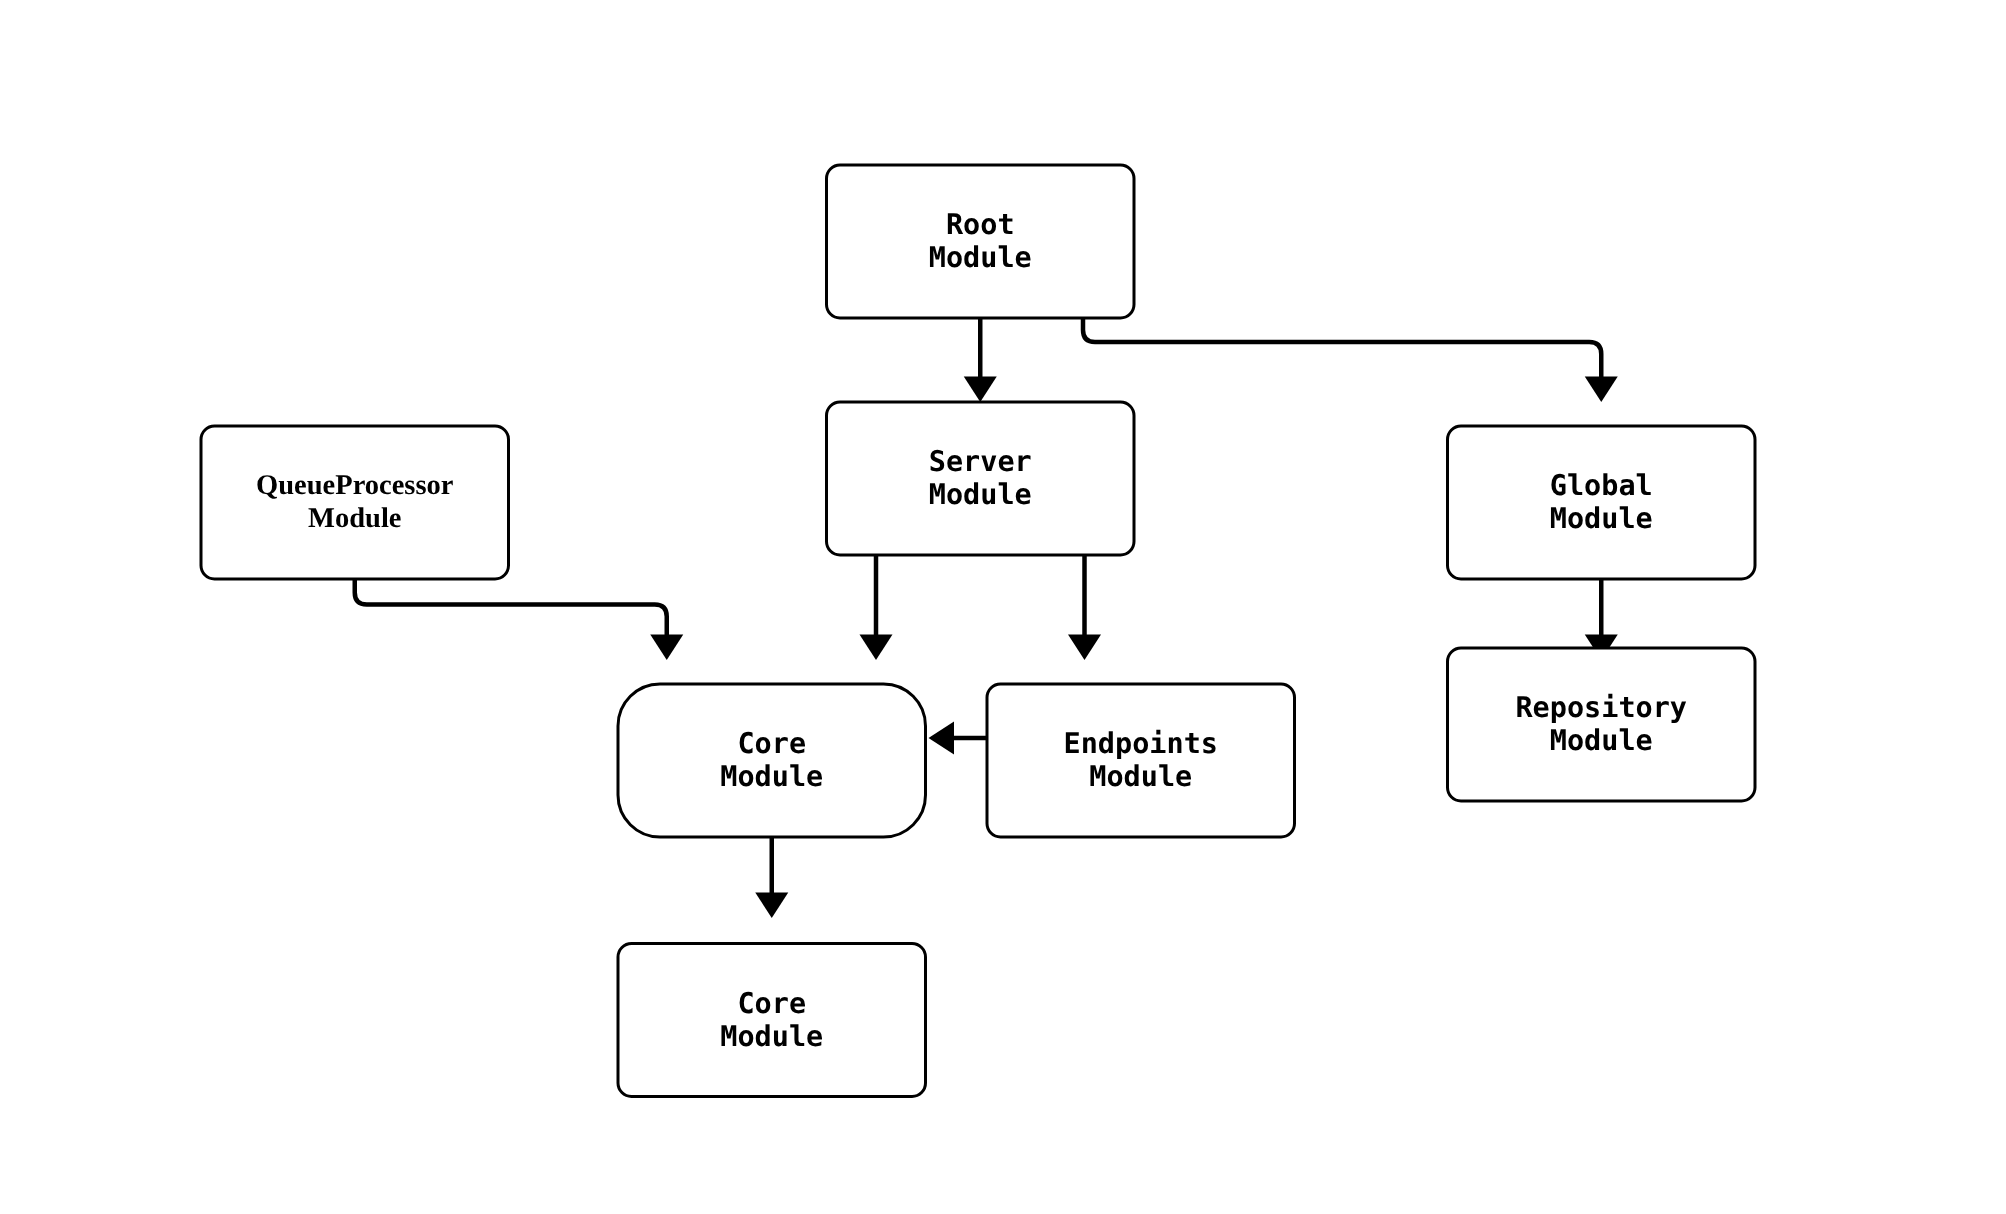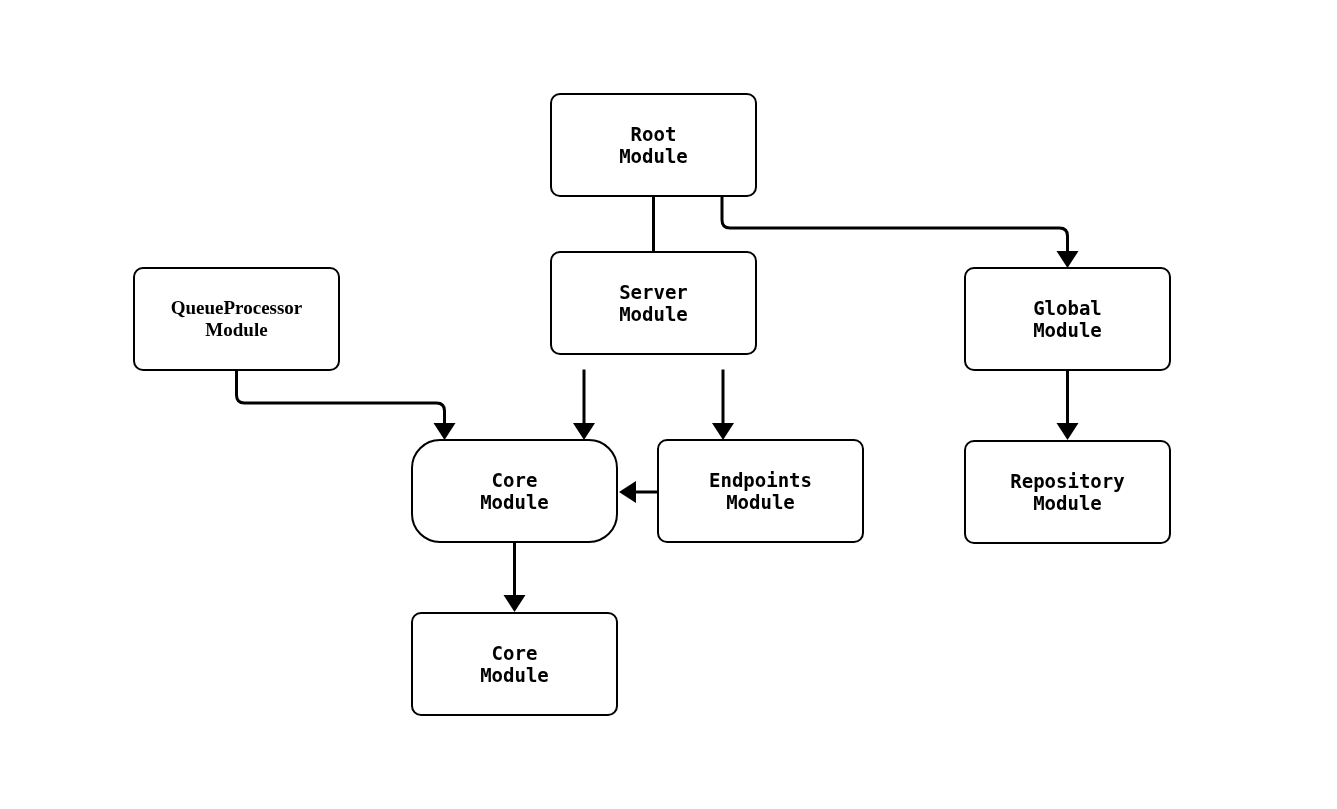--- a/index.html
+++ b/index.html
@@ -42,30 +42,31 @@
     border-radius: 10px;
     display: flex;
     flex-direction: column;
     align-items: center;
     justify-content: center;
     text-align: center;
     color: #000000;
     font-weight: bold;
     font-size: 19px;
     line-height: 22px;
+    margin-top: 16px;
   }
   .node span { display: block; }
   
   .node-root          { left: 550px; top: 93px;  }
   .node-queueprocessor{ left: 133px; top: 267px; font-family: Liberation Serif, serif; }
   .node-server        { left: 550px; top: 251px; }
   .node-global        { left: 964px; top: 267px; }
   .node-core          { left: 411px; top: 439px; border-radius: 29px; }
   .node-endpoints     { left: 657px; top: 439px; }
-  .node-repository    { left: 964px; top: 440px; }
+  .node-repository    { left: 964px; top: 415px; }
   .node-queue         { left: 411px; top: 612px; }
 </style>
 </head>
 <body>
 
 <div class="canvas">
 
   <svg class="edges-layer" width="1337" height="809" viewBox="0 0 1337 809" xmlns="http://www.w3.org/2000/svg">
 
     <g>

